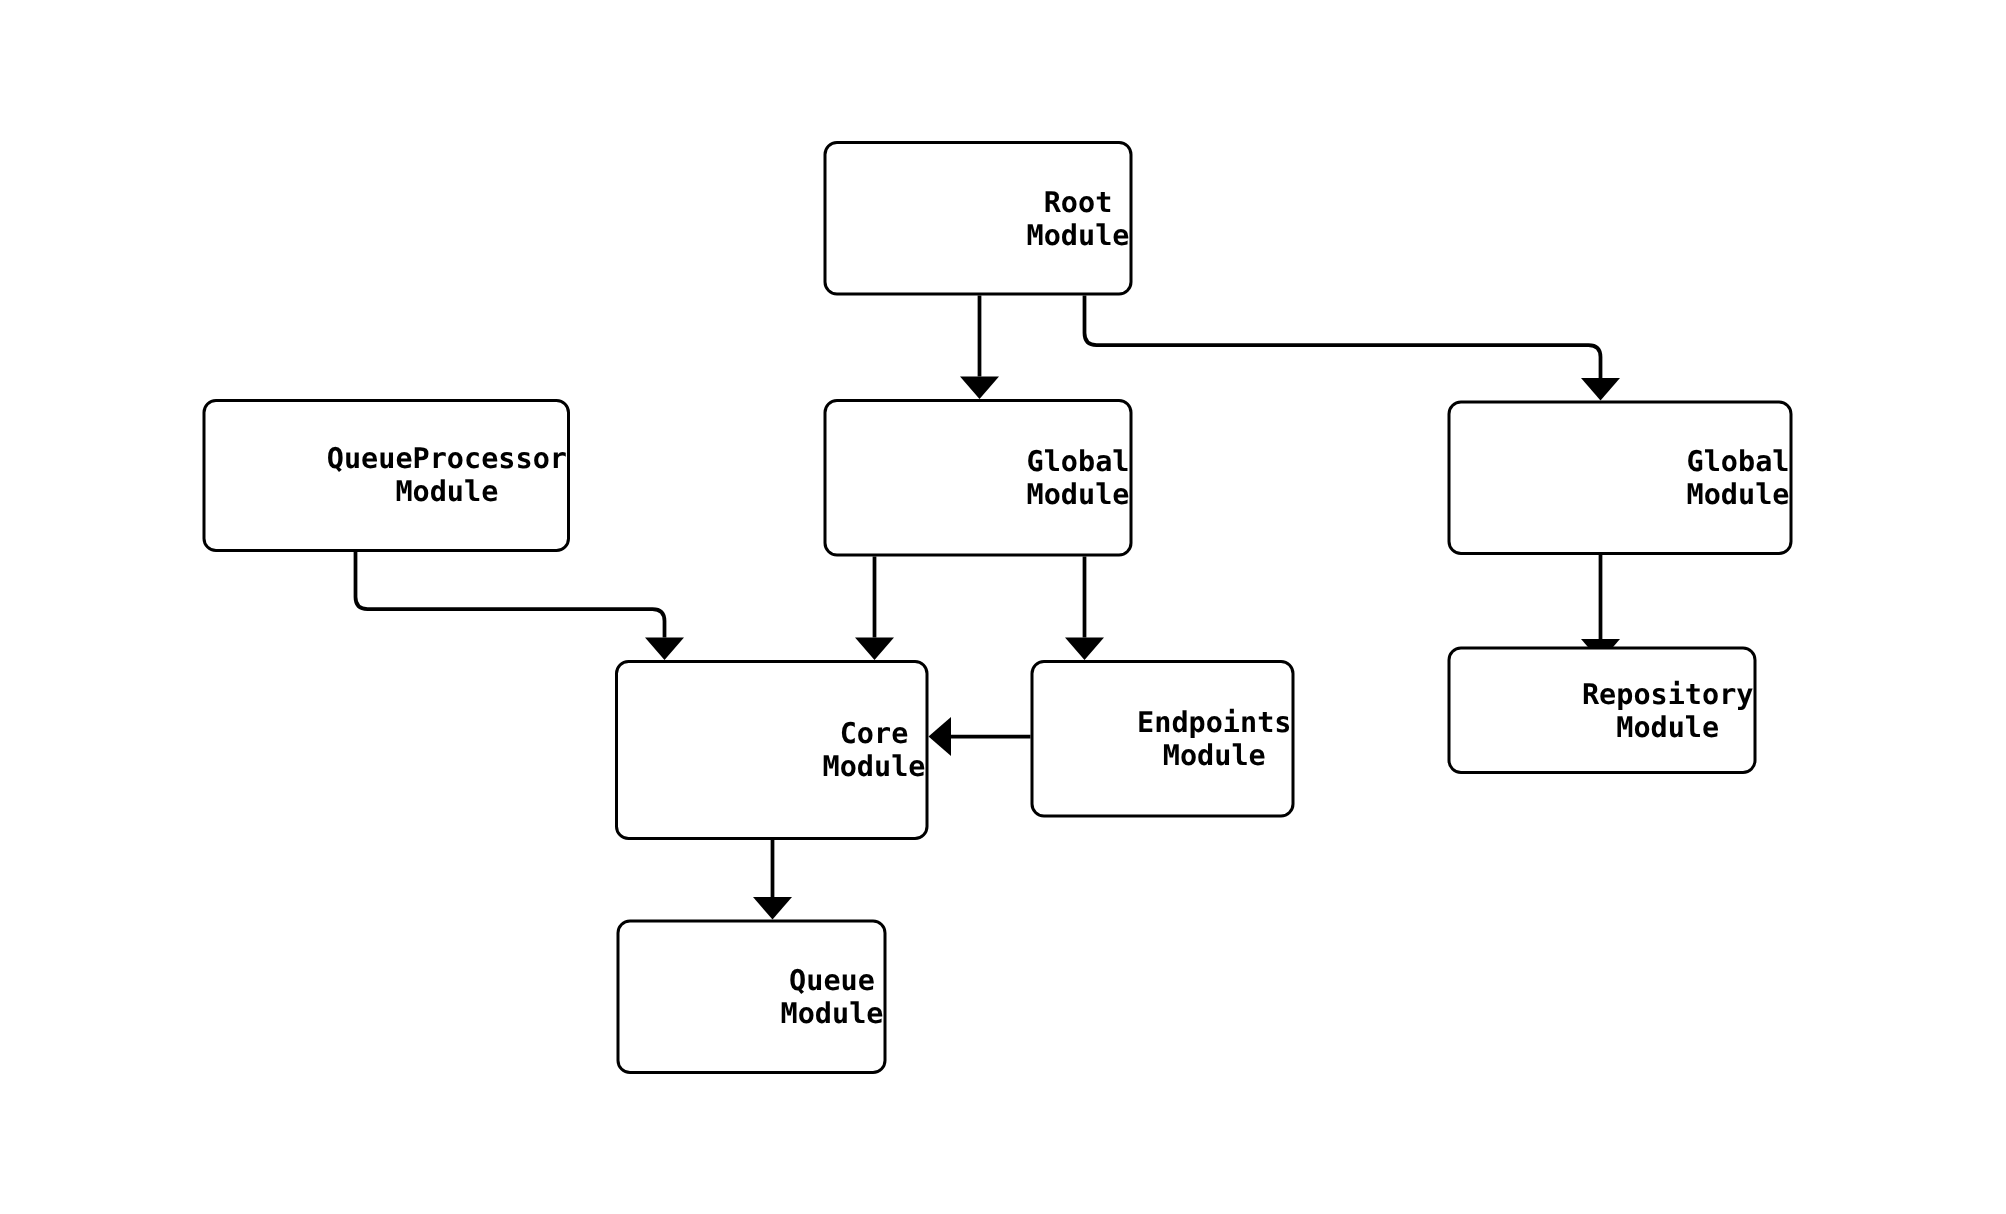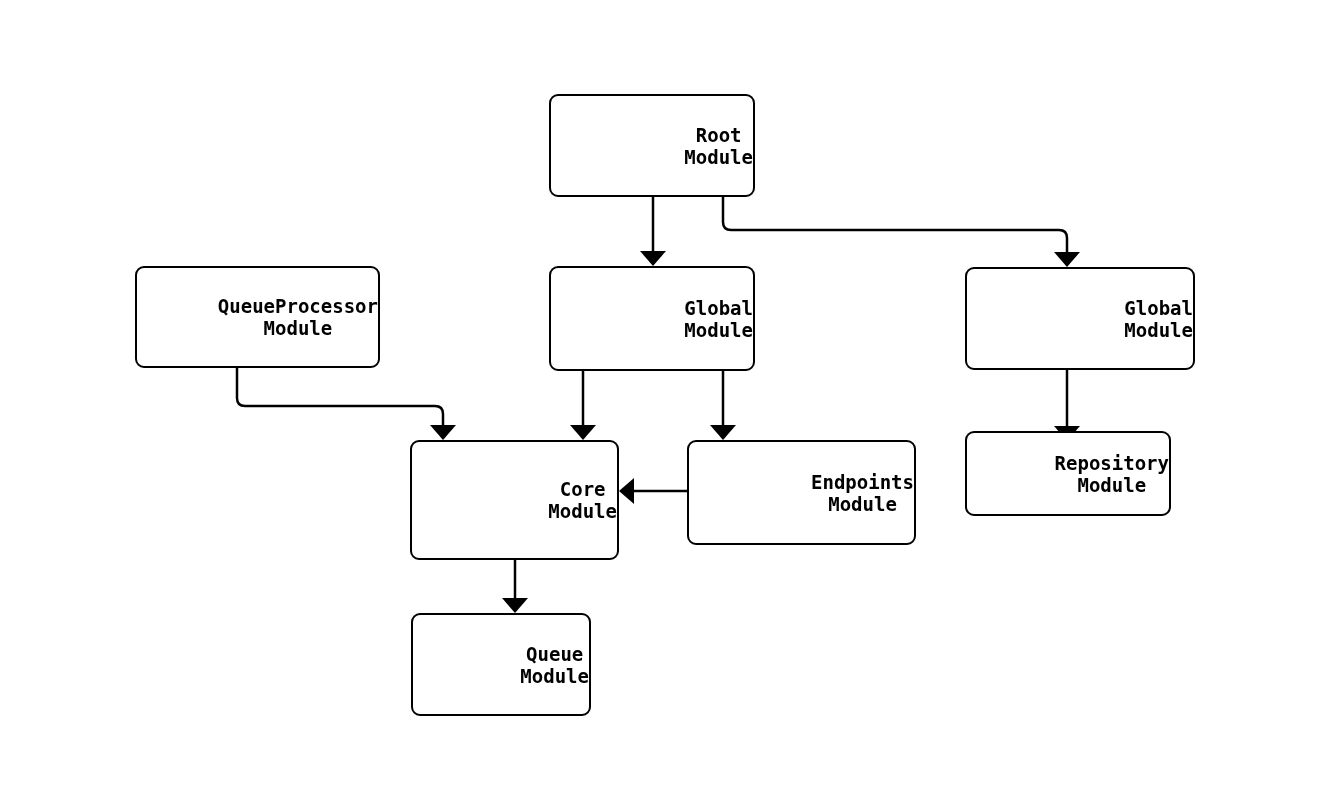--- a/index.html
+++ b/index.html
@@ -113,21 +113,21 @@
     </div>
   </div>
 
   <div class="node" style="left:410px; top:440px; width:209px; height:120px">
     <div class="label">
       <span>Core</span>
       <span>Module</span>
     </div>
   </div>
 
-  <div class="node" style="left:687px; top:440px; width:229px; height:105px">
+  <div class="node" style="left:687px; top:440px; width:176px; height:105px">
     <div class="label">
       <span>Endpoints</span>
       <span>Module</span>
     </div>
   </div>
 
   <div class="node" style="left:965px; top:431px; width:206px; height:85px">
     <div class="label">
       <span>Repository</span>
       <span>Module</span>

